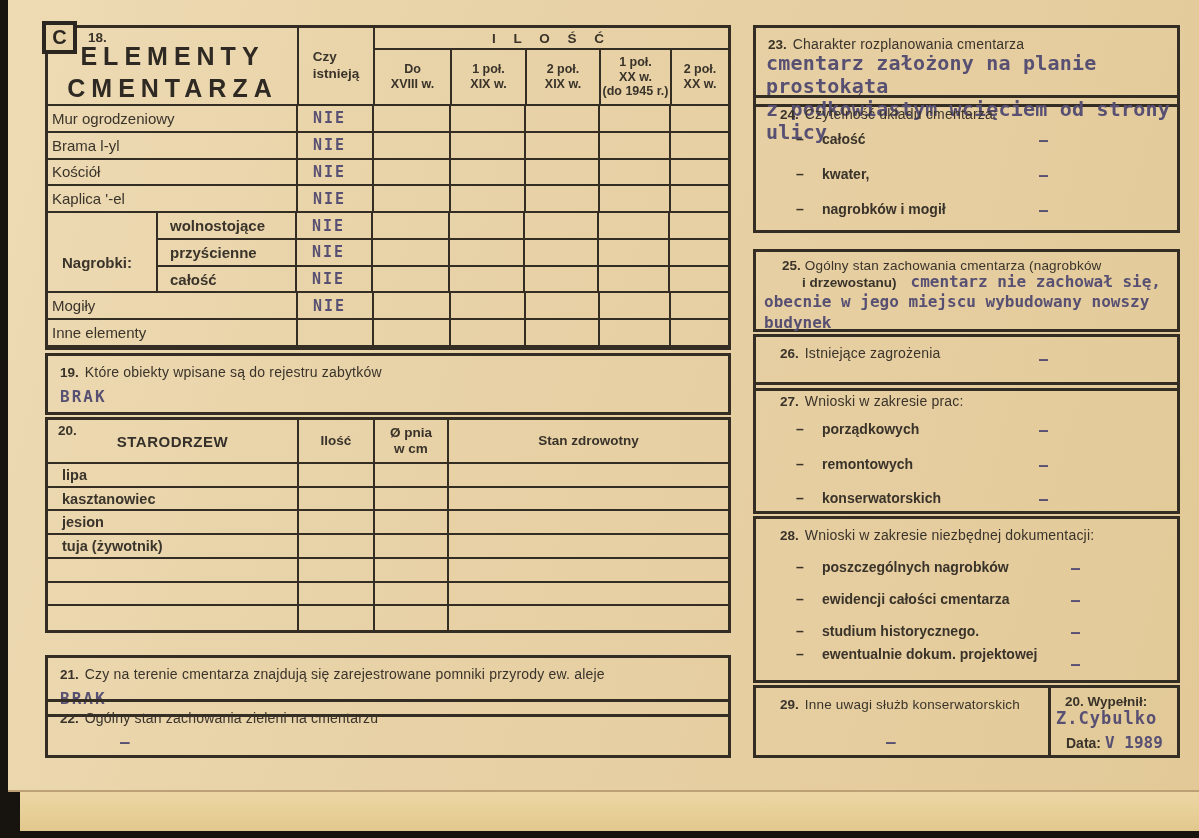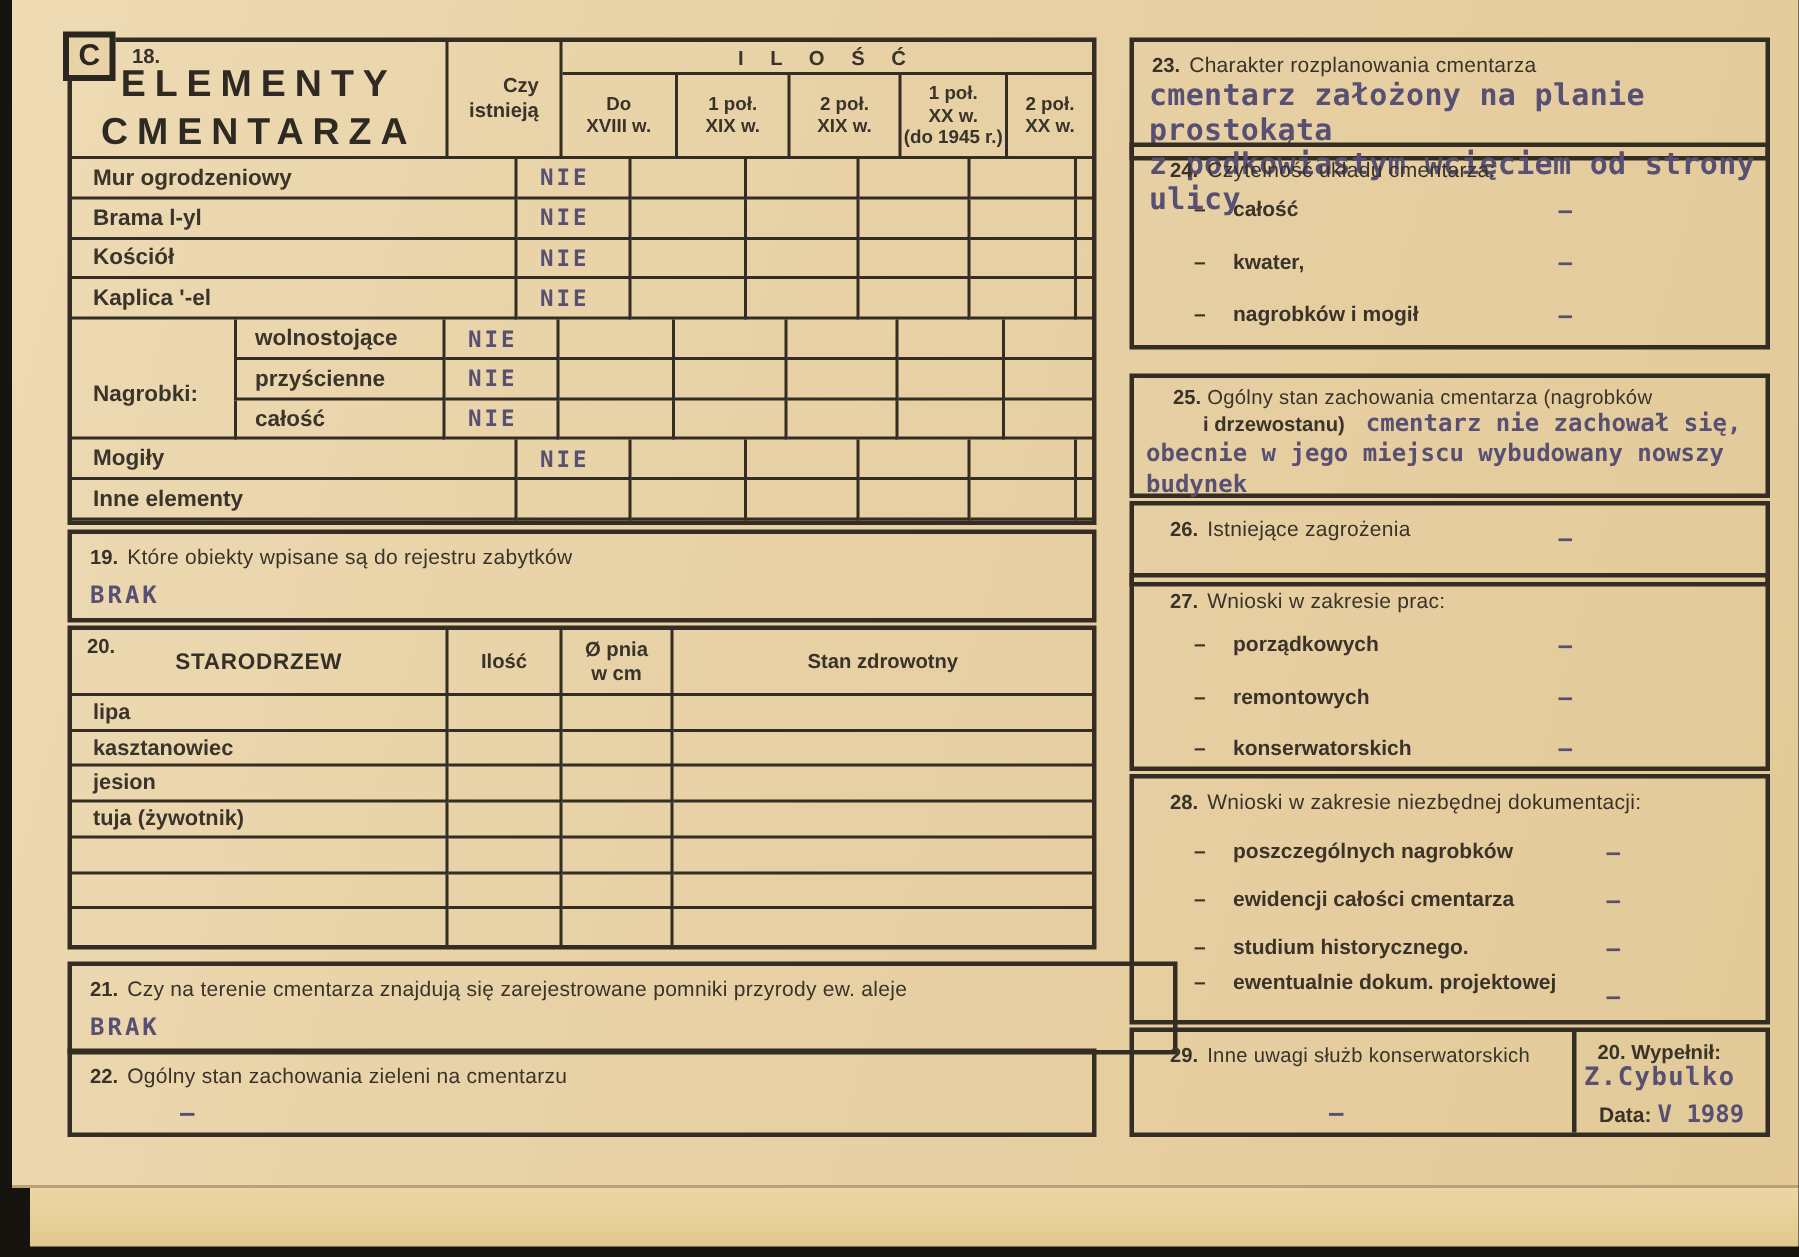--- a/index.html
+++ b/index.html
@@ -23,56 +23,56 @@
   .slabel{font-weight:normal;font-size:14px;color:#39332a;letter-spacing:.2px;}
 
   
   #tbl-elements{left:37px;top:25px;width:686px;height:325px;display:flex;flex-direction:column;}
   .et-head{height:78px;display:flex;border-bottom:2px solid #332d24;}
   .et-title-cell{width:251px;border-right:2px solid #332d24;position:relative;}
   .et-number{position:absolute;left:40px;top:2px;}
   .et-title{position:absolute;left:0;right:0;top:12px;text-align:center;
             font-size:25px;font-weight:bold;letter-spacing:6px;line-height:1.28;color:#2e2922;}
   .et-czy{width:76px;border-right:2px solid #332d24;display:flex;align-items:center;
-          justify-content:center;text-align:right;font-size:13.5px;font-weight:bold;
+          justify-content:center;text-align:left;font-size:13.5px;font-weight:bold;
           color:#39332a;line-height:1.25;}
   .et-qty{flex:1;display:flex;flex-direction:column;}
   .et-qty-title{height:22px;line-height:21px;border-bottom:2px solid #332d24;text-align:center;
           font-size:13.5px;font-weight:bold;letter-spacing:7px;color:#39332a;}
   .et-periods{flex:1;display:flex;}
   .et-p{border-right:2px solid #332d24;display:flex;align-items:center;justify-content:center;
         text-align:center;font-size:12.5px;font-weight:bold;color:#39332a;line-height:1.18;}
   .et-p:last-child{border-right:none;}
   .w1{width:77px;}.w2{width:75px;}.w3{width:74px;}.w4{width:71px;}.w5{flex:1;}
   .et-body{flex:1;display:flex;flex-direction:column;position:relative;}
   .erow{flex:1;display:flex;}
   .erow .cell{border-right:2px solid #332d24;border-bottom:2px solid #332d24;}
   .erow:last-child .cell{border-bottom:none;}
-  .c-lbl{width:297px;display:flex;align-items:center;padding-left:14px;
-         font-size:15px;font-weight:bold;color:#3a342b;}
+  .c-lbl{width:250px;display:flex;align-items:center;padding-left:4px;
+         font-size:15px;font-weight:normal;color:#3a342b;}
   .c-nl{width:110px;}
   .c-nl.nb{border-bottom:none !important;}
   .c-sub{width:139px;display:flex;align-items:center;padding-left:12px;
          font-size:15px;font-weight:bold;color:#3a342b;}
   .c-czy{width:76px;display:flex;align-items:center;padding-left:15px;
          font-size:15px;letter-spacing:2px;}
   .c-p{border-bottom:2px solid #332d24;}
   .nag-overlay{position:absolute;left:14px;top:148px;font-size:15px;font-weight:bold;color:#3a342b;}
 
   
   #corner-c{position:absolute;left:34px;top:21px;width:35px;height:33px;
             border:4px solid #2c2620;background:#e9d3a8;z-index:5;
             display:flex;align-items:center;justify-content:center;
             font-size:20px;font-weight:bold;color:#2c2620;}
 
   
   .sec-label{position:absolute;left:12px;top:7px;}
   .sec-label .txt{margin-left:6px;}
   #box19{left:37px;top:353px;width:686px;height:62px;}
-  #box21{left:37px;top:641px;width:740px;height:62px;}
+  #box21{left:37px;top:655px;width:686px;height:62px;}
   #box22{left:37px;top:699px;width:686px;height:59px;}
   .brak{position:absolute;left:12px;top:31px;font-size:16px;letter-spacing:2px;}
   #box22 .dash-val{position:absolute;left:72px;top:30px;font-size:16px;}
 
   
   #tbl-star{left:37px;top:417px;width:686px;height:216px;display:flex;flex-direction:column;}
   .st-head{height:44px;display:flex;border-bottom:2px solid #332d24;}
   .st-lbl{width:251px;border-right:2px solid #332d24;position:relative;}
   .st-num{position:absolute;left:10px;top:3px;}
   .st-title{position:absolute;left:0;right:0;top:0;bottom:0;display:flex;align-items:center;

